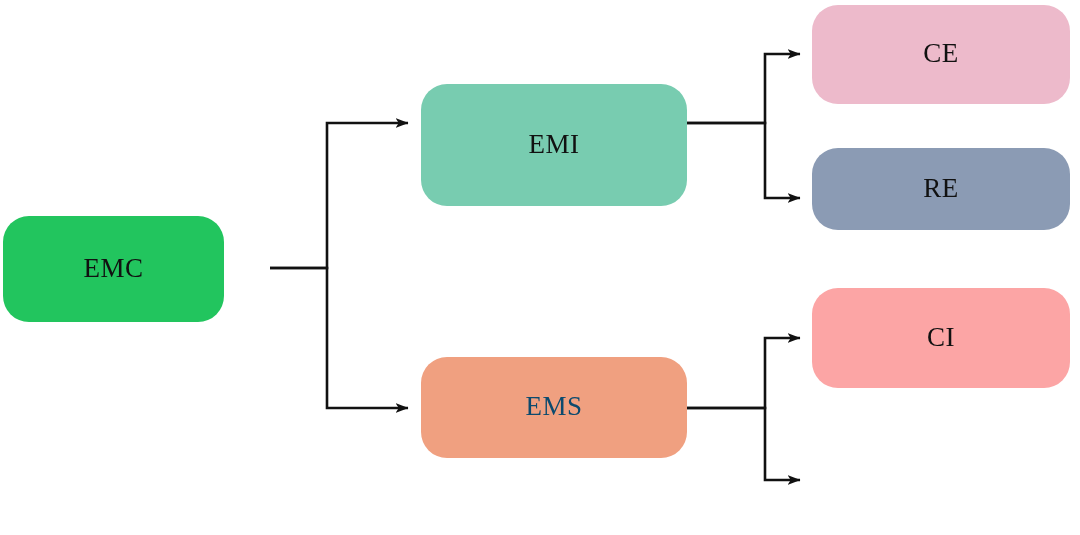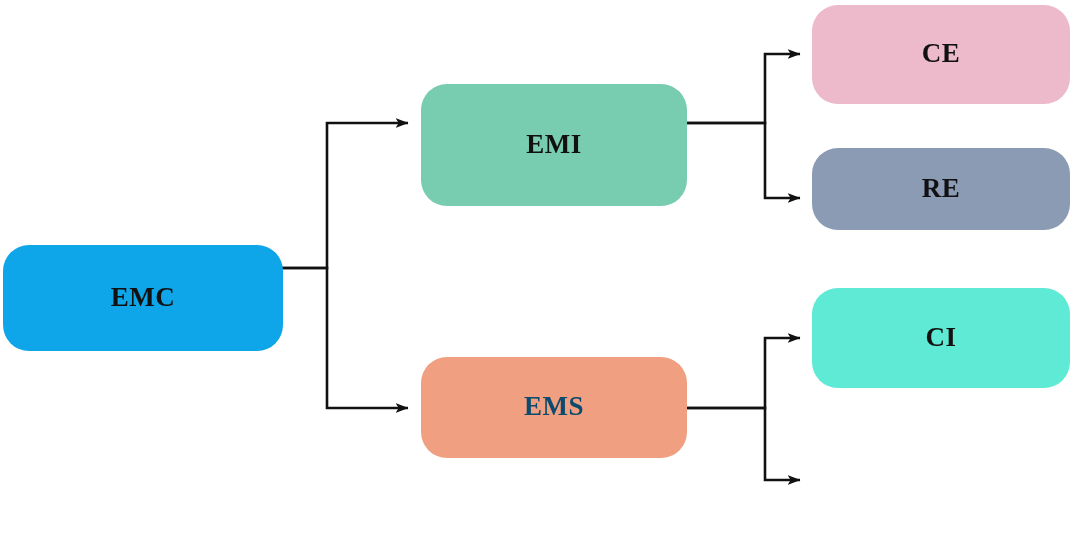--- a/index.html
+++ b/index.html
@@ -35,21 +35,20 @@
     border-radius: 26px;
     color: #111111;
     font-size: 27px;
     letter-spacing: 0.5px;
     line-height: 1;
     -webkit-font-smoothing: antialiased;
   }
   .node-label {
     display: block;
     transform: translateY(-1px);
-    font-weight: bold;
   }
 </style>
 </head>
 <body>
 
 <div id="diagram-canvas" style="background: rgb(255, 255, 255);">
 
   <svg id="connector-layer" viewBox="0 0 1080 535">
     <defs>
       <marker id="arrowhead" markerWidth="13" markerHeight="10" refX="12.5" refY="5" orient="auto" markerUnits="userSpaceOnUse">
@@ -60,38 +59,38 @@
     <path d="M 270 268 L 327 268 L 327 123 L 408 123" fill="none" stroke="#111111" stroke-width="2.6" marker-end="url(#arrowhead)"></path>
     <path d="M 270 268 L 327 268 L 327 408 L 408 408" fill="none" stroke="#111111" stroke-width="2.6" marker-end="url(#arrowhead)"></path>
 
     <path d="M 687 123 L 765 123 L 765 54 L 800 54" fill="none" stroke="#111111" stroke-width="2.6" marker-end="url(#arrowhead)"></path>
     <path d="M 687 123 L 765 123 L 765 198 L 800 198" fill="none" stroke="#111111" stroke-width="2.6" marker-end="url(#arrowhead)"></path>
 
     <path d="M 687 408 L 765 408 L 765 338 L 800 338" fill="none" stroke="#111111" stroke-width="2.6" marker-end="url(#arrowhead)"></path>
     <path d="M 687 408 L 765 408 L 765 480 L 800 480" fill="none" stroke="#111111" stroke-width="2.6" marker-end="url(#arrowhead)"></path>
   </svg>
 
-  <div class="node-box" style="left: 3px; top: 216px; width: 280px; height: 106px; background: #0ea5e9; color: rgb(17, 17, 17); margin-top: 29px;">
+  <div class="node-box" style="left: 3px; top: 216px; width: 221px; height: 106px; background: #22c55e; color: rgb(17, 17, 17);">
     <span class="node-label">EMC</span>
   </div>
 
   <div class="node-box" style="left: 421px; top: 84px; width: 266px; height: 122px; background: rgb(120, 204, 176); color: rgb(17, 17, 17);">
     <span class="node-label">EMI</span>
   </div>
 
   <div class="node-box" style="left: 421px; top: 357px; width: 266px; height: 101px; background: rgb(240, 160, 128); color: #0c4a6e;">
     <span class="node-label">EMS</span>
   </div>
 
   <div class="node-box" style="left: 812px; top: 5px; width: 258px; height: 99px; background: rgb(237, 186, 203); color: rgb(17, 17, 17);">
     <span class="node-label">CE</span>
   </div>
 
   <div class="node-box" style="left: 812px; top: 148px; width: 258px; height: 82px; background: rgb(139, 155, 180); color: rgb(17, 17, 17);">
     <span class="node-label">RE</span>
   </div>
 
-  <div class="node-box" style="left: 812px; top: 288px; width: 258px; height: 100px; background: #5eead4; color: rgb(17, 17, 17);">
+  <div class="node-box" style="left: 812px; top: 288px; width: 258px; height: 100px; background: #fca5a5; color: rgb(17, 17, 17);">
     <span class="node-label">CI</span>
   </div>
 
 
 </div>
 
 </body></html>

